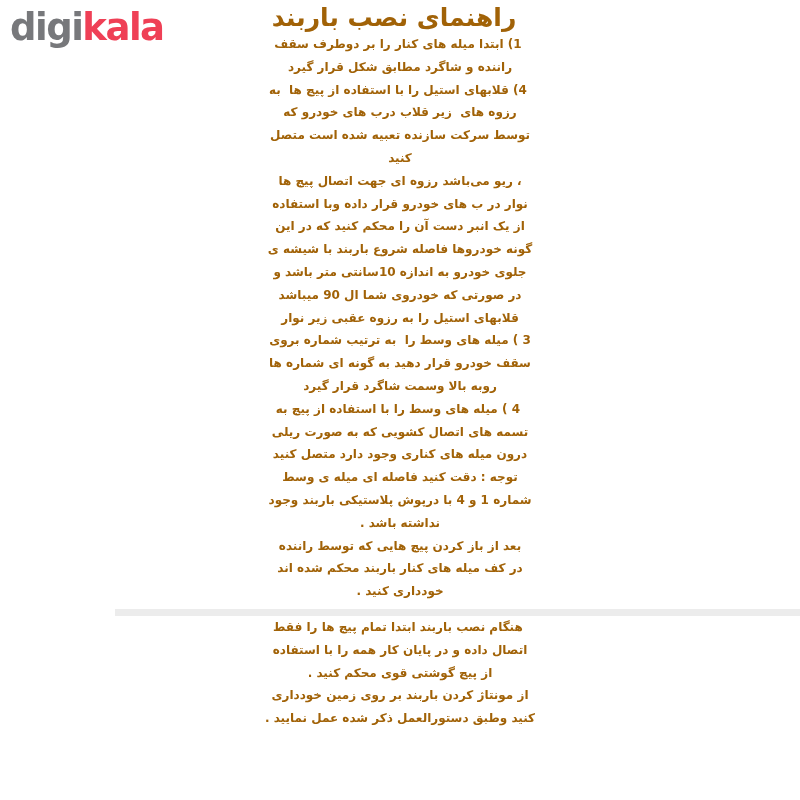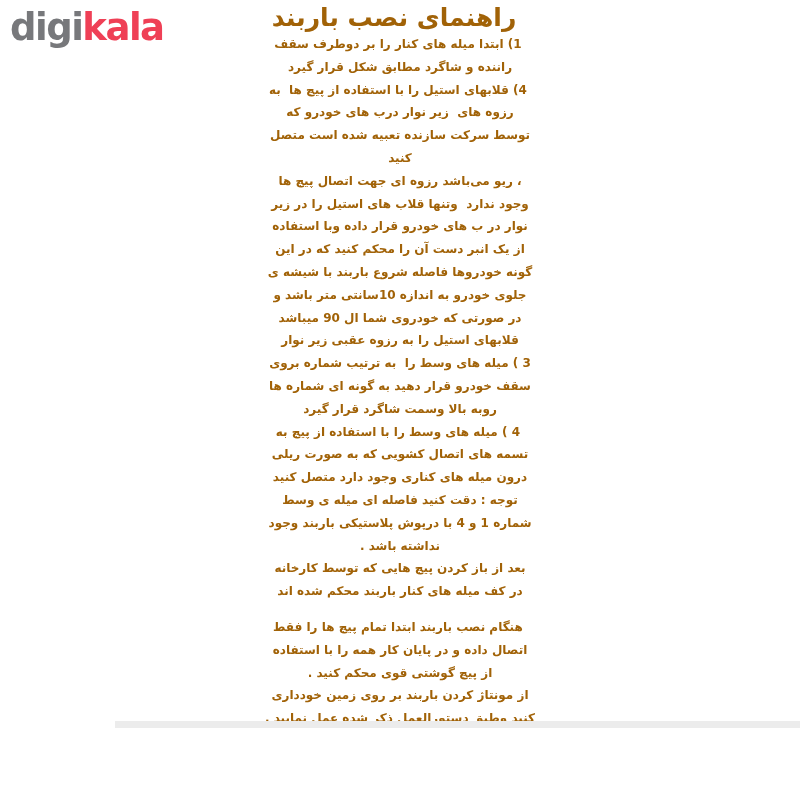--- a/index.html
+++ b/index.html
@@ -2,21 +2,21 @@
 <html lang="fa"><head>
 <meta charset="utf-8">
 <style>
   html, body { margin:0; padding:0; }
   body {
     width:800px; height:800px;
     background:#ffffff;
     overflow:hidden;
     font-family:"DejaVu Sans", sans-serif;
   }
-  .page { position:relative; width:800px; height:728px; background:#fff; }
+  .page { position:relative; width:800px; height:616px; background:#fff; }
 
   
   .logo {
     position:absolute; top:6px; left:10px;
     font-size:37px; font-weight:bold; letter-spacing:-1.5px; line-height:44px;
     user-select:none;
   }
   .logo .digi { color:#77787b; }
   .logo .kala { color:#ef4056; }
 
@@ -51,42 +51,42 @@
 
   <div class="logo">
     <span class="digi">digi</span><span class="kala">kala</span>
   </div>
 
   <div class="textblock">
     <div class="title">راهنمای نصب باربند</div>
     <div class="ln"> 1) ابتدا میله های کنار را بر دوطرف سقف</div>
     <div class="ln">راننده و شاگرد مطابق شکل قرار گیرد</div>
     <div class="ln"> 4) قلابهای استیل را با استفاده از پیچ ها  به</div>
-    <div class="ln">رزوه های  زیر نوار درب های خودرو که</div>
+    <div class="ln">رزوه های  زیر قلاب درب های خودرو که</div>
     <div class="ln">توسط سرکت سازنده تعبیه شده است متصل</div>
     <div class="ln">کنید</div>
     <div class="ln">، ریو می‌باشد رزوه ای جهت اتصال پیچ ها</div>
-    <div class="ln">وجود ندارد  وتنها قلاب های استیل را در زیر</div>
     <div class="ln">نوار در ب های خودرو قرار داده وبا استفاده</div>
     <div class="ln">از یک انبر دست آن را محکم کنید که در این</div>
     <div class="ln">گونه خودروها فاصله شروع باربند با شیشه ی</div>
     <div class="ln">جلوی خودرو به اندازه 10سانتی متر باشد و</div>
     <div class="ln">در صورتی که خودروی شما ال 90 میباشد</div>
     <div class="ln">قلابهای استیل را به رزوه عقبی زیر نوار</div>
     <div class="ln">3 ) میله های وسط را  به ترتیب شماره بروی</div>
     <div class="ln">سقف خودرو قرار دهید به گونه ای شماره ها</div>
     <div class="ln">روبه بالا وسمت شاگرد قرار گیرد</div>
     <div class="ln"> 4 ) میله های وسط را با استفاده از پیچ به</div>
     <div class="ln">تسمه های اتصال کشویی که به صورت ریلی</div>
     <div class="ln">درون میله های کناری وجود دارد متصل کنید</div>
     <div class="ln">توجه : دقت کنید فاصله ای میله ی وسط</div>
     <div class="ln">شماره 1 و 4 با درپوش پلاستیکی باربند وجود</div>
     <div class="ln">نداشته باشد .</div>
-    <div class="ln">بعد از باز کردن پیچ هایی که توسط کارخانه</div>
+    <div class="ln">بعد از باز کردن پیچ هایی که توسط راننده</div>
     <div class="ln">در کف میله های کنار باربند محکم شده اند</div>
+    <div class="ln">خودداری کنید .</div>
     <div class="ln blank"></div>
     <div class="ln"> هنگام نصب باربند ابتدا تمام پیچ ها را فقط</div>
     <div class="ln">اتصال داده و در پایان کار همه را با استفاده</div>
     <div class="ln">از پیچ گوشتی قوی محکم کنید .</div>
     <div class="ln">از مونتاژ کردن باربند بر روی زمین خودداری</div>
     <div class="ln">کنید وطبق دستورالعمل ذکر شده عمل نمایید .</div>
   </div>
 
   <div class="bottom-strip"></div>
 

